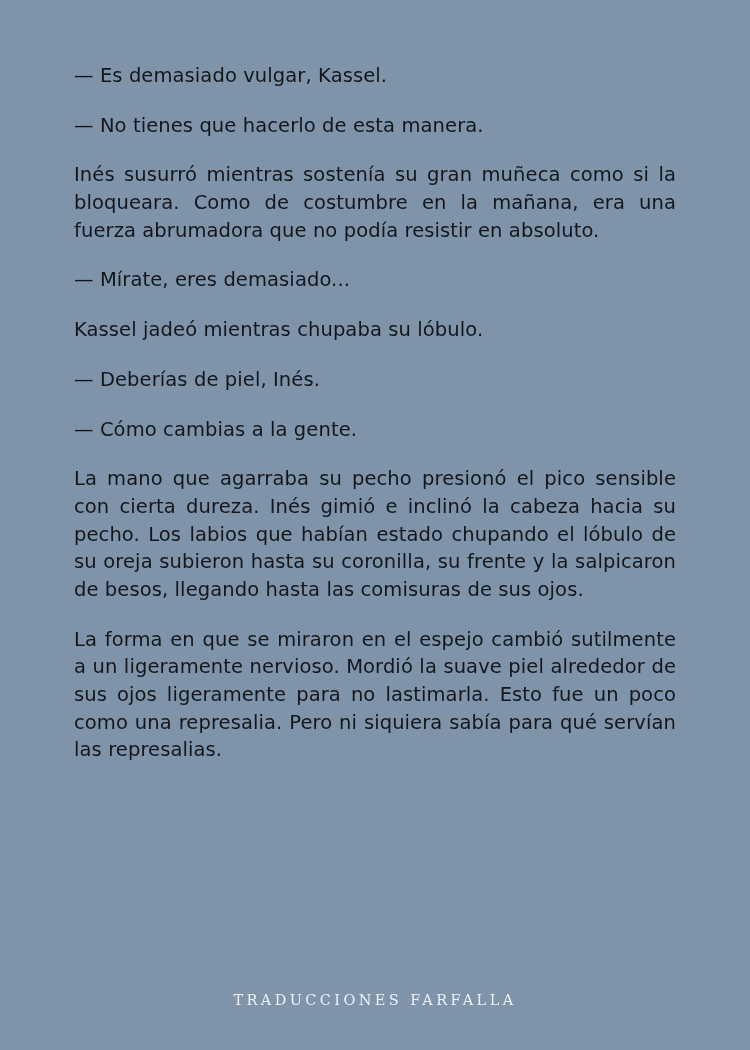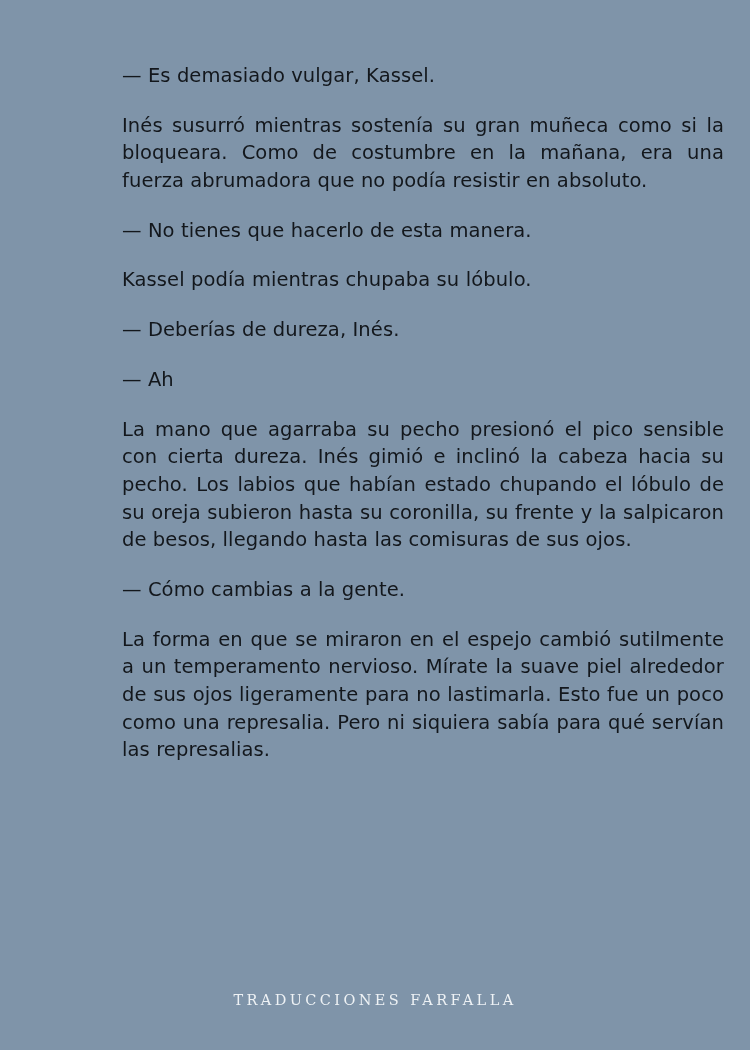--- a/index.html
+++ b/index.html
@@ -16,21 +16,20 @@
   .page {
     position: relative;
     width: 750px;
     height: 1050px;
     box-sizing: border-box;
     padding: 62px 74px 0 74px;
     background: #7f94a9;
   }
   .content {
     width: 602px;
-    margin-left: 48px;
   }
   p.para {
     margin: 0 0 22px 0;
     font-size: 19.5px;
     line-height: 1.42;
     color: #13171c;
     text-align: justify;
     text-justify: inter-word;
     letter-spacing: 0.1px;
     font-weight: 400;
@@ -53,23 +52,23 @@
     font-family: "DejaVu Serif", serif;
     font-weight: 400;
   }
 </style>
 </head>
 <body>
 
 <div class="page">
   <div class="content">
     <p class="para nojustify">— Es demasiado vulgar, Kassel.</p>
+    <p class="para nojustify">— No tienes que hacerlo de esta manera.</p>
     <p class="para">Inés susurró mientras sostenía su gran muñeca como si la bloqueara. Como de costumbre en la mañana, era una fuerza abrumadora que no podía resistir en absoluto.</p>
-    <p class="para nojustify">— No tienes que hacerlo de esta manera.</p>
-    <p class="para nojustify">Kassel podía mientras chupaba su lóbulo.</p>
-    <p class="para nojustify">— Deberías de dureza, Inés.</p>
-    <p class="para nojustify">— Ah</p>
+    <p class="para nojustify">— Mírate, eres demasiado...</p>
+    <p class="para nojustify">Kassel jadeó mientras chupaba su lóbulo.</p>
+    <p class="para nojustify">— Deberías de piel, Inés.</p>
+    <p class="para nojustify">— Cómo cambias a la gente.</p>
     <p class="para">La mano que agarraba su pecho presionó el pico sensible con cierta dureza. Inés gimió e inclinó la cabeza hacia su pecho. Los labios que habían estado chupando el lóbulo de su oreja subieron hasta su coronilla, su frente y la salpicaron de besos, llegando hasta las comisuras de sus ojos.</p>
-    <p class="para nojustify">— Cómo cambias a la gente.</p>
-    <p class="para">La forma en que se miraron en el espejo cambió sutilmente a un temperamento nervioso. Mírate la suave piel alrededor de sus ojos ligeramente para no lastimarla. Esto fue un poco como una represalia. Pero ni siquiera sabía para qué servían las represalias.</p>
+    <p class="para">La forma en que se miraron en el espejo cambió sutilmente a un ligeramente nervioso. Mordió la suave piel alrededor de sus ojos ligeramente para no lastimarla. Esto fue un poco como una represalia. Pero ni siquiera sabía para qué servían las represalias.</p>
   </div>
   <div class="footer">TRADUCCIONES  FARFALLA</div>
 </div>
 
 </body></html>

